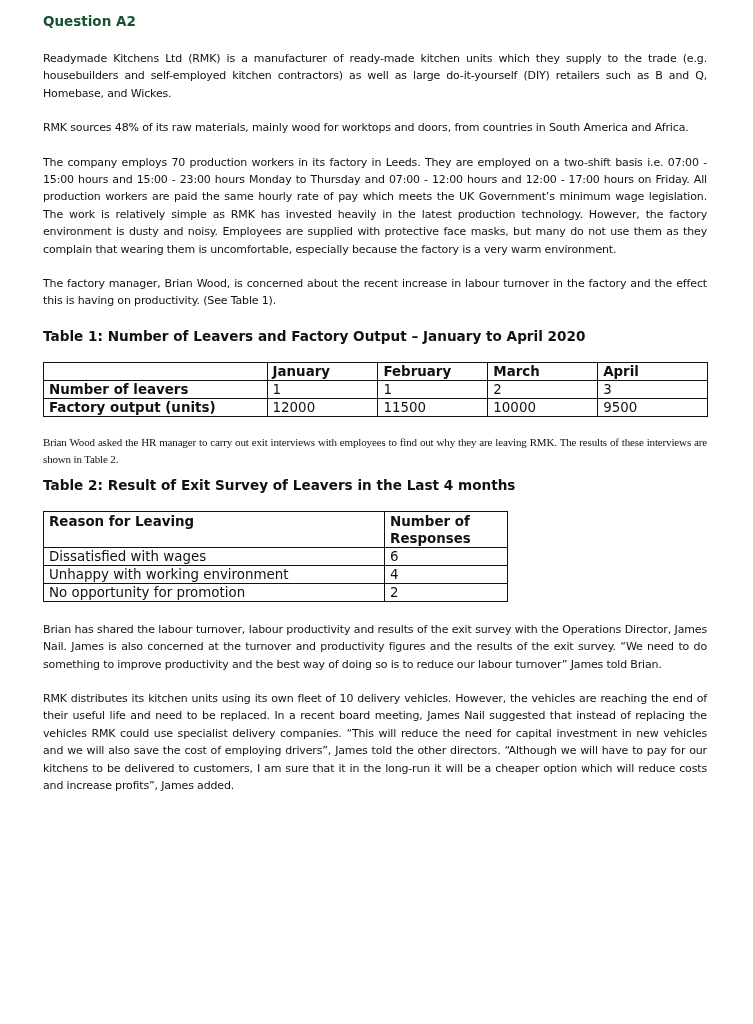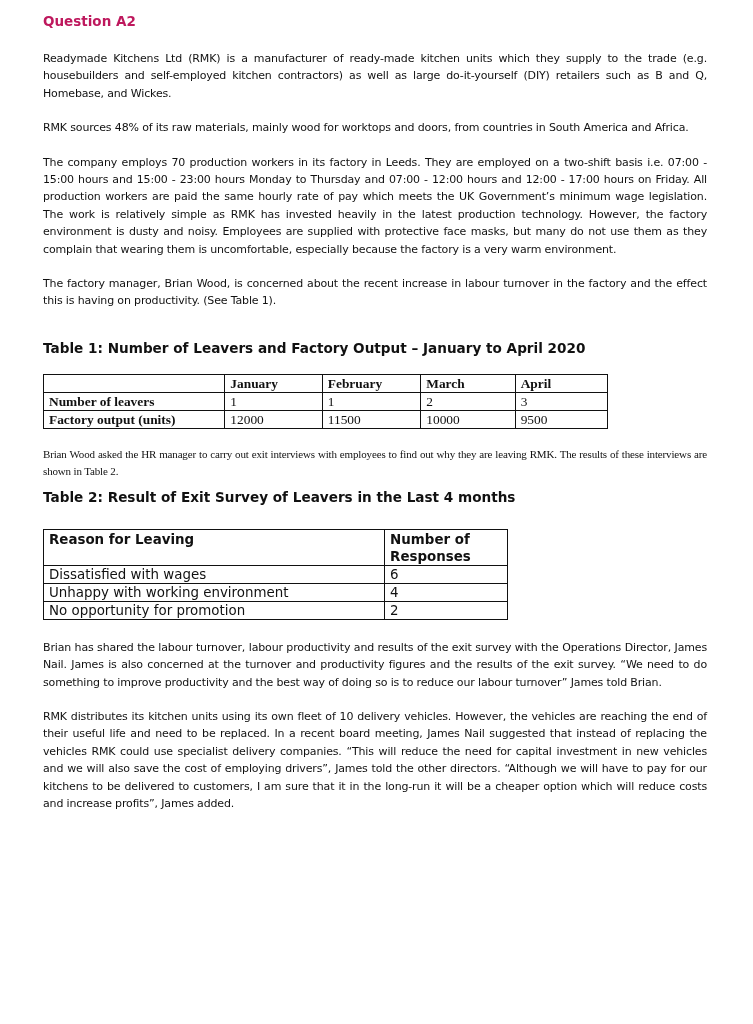--- a/index.html
+++ b/index.html
@@ -17,21 +17,21 @@
     }
     .page {
       position: absolute;
       left: 43px;
       top: 8px;
       width: 664px;
     }
     .heading {
       font-weight: bold;
       font-size: 13.5px;
-      color: #be185d;
+      color: #14532d;
       margin: 0;
       line-height: 18px;
     }
     p.para {
       margin: 0;
       font-size: 11px;
       line-height: 17.4px;
       text-align: justify;
       letter-spacing: -0.15px;
     }
@@ -47,21 +47,21 @@
     }
     td, th {
       border: 1.4px solid #111111;
       padding: 0 5px;
       line-height: 17px;
       text-align: left;
       vertical-align: top;
     }
     th { font-weight: bold; }
     .rowhead { font-weight: bold; }
-    #table1 { width: 565px; font-family: Liberation Serif, serif; }
+    #table1 { width: 665px; }
     #table1 col.c0 { width: 224px; }
     #table1 col.c1 { width: 111px; }
     #table1 col.c2 { width: 110px; }
     #table1 col.c3 { width: 110px; }
     #table1 col.c4 { width: 110px; }
     #table2 { width: 465px; }
     #table2 col.c0 { width: 342px; }
     #table2 col.c1 { width: 123px; }
     #table2 th { padding-top: 1px; }
   </style>
@@ -73,21 +73,21 @@
   <h2 class="heading" style="margin-top:4px;">Question A2</h2>
 
   <p class="para" style="margin-top:20px;">Readymade Kitchens Ltd (RMK) is a manufacturer of ready-made kitchen units which they supply to the trade (e.g. housebuilders and self-employed kitchen contractors) as well as large do-it-yourself (DIY) retailers such as B and Q, Homebase, and Wickes.</p>
 
   <p class="para" style="margin-top:17px;">RMK sources 48% of its raw materials, mainly wood for worktops and doors, from countries in South America and Africa.</p>
 
   <p class="para" style="margin-top:17px;">The company employs 70 production workers in its factory in Leeds. They are employed on a two-shift basis i.e. 07:00 - 15:00 hours and 15:00 - 23:00 hours Monday to Thursday and 07:00 - 12:00 hours and 12:00 - 17:00 hours on Friday. All production workers are paid the same hourly rate of pay which meets the UK Government’s minimum wage legislation. The work is relatively simple as RMK has invested heavily in the latest production technology. However, the factory environment is dusty and noisy. Employees are supplied with protective face masks, but many do not use them as they complain that wearing them is uncomfortable, especially because the factory is a very warm environment.</p>
 
   <p class="para" style="margin-top:17px;">The factory manager, Brian Wood, is concerned about the recent increase in labour turnover in the factory and the effect this is having on productivity. (See Table 1).</p>
 
-  <h3 class="table-title" style="margin-top:29px;">Table 1: Number of Leavers and Factory Output – January to April 2020</h3>
+  <h3 class="table-title" style="margin-top:17px;">Table 1: Number of Leavers and Factory Output – January to April 2020</h3>
 
   <table id="table1" style="margin-top:17px;">
     <colgroup>
       <col class="c0">
         <col class="c1">
         <col class="c2">
         <col class="c3">
         <col class="c4">
     </colgroup>
     <tbody>
@@ -112,21 +112,21 @@
       <td>10000</td>
       <td>9500</td>
     </tr>
   </tbody>
     </table>
 
   <p class="para" style="margin-top:17px;font-family:Liberation Serif, serif;">Brian Wood asked the HR manager to carry out exit interviews with employees to find out why they are leaving RMK. The results of these interviews are shown in Table 2.</p>
 
   <h3 class="table-title" style="margin-top:7px;">Table 2: Result of Exit Survey of Leavers in the Last 4 months</h3>
 
-  <table id="table2" style="margin-top:23px;">
+  <table id="table2" style="margin-top:17px;">
     <colgroup>
       <col class="c0">
         <col class="c1">
     </colgroup>
     <tbody>
         <tr>
       <th>Reason for Leaving</th>
       <th>Number of Responses</th>
     </tr>
     <tr>

